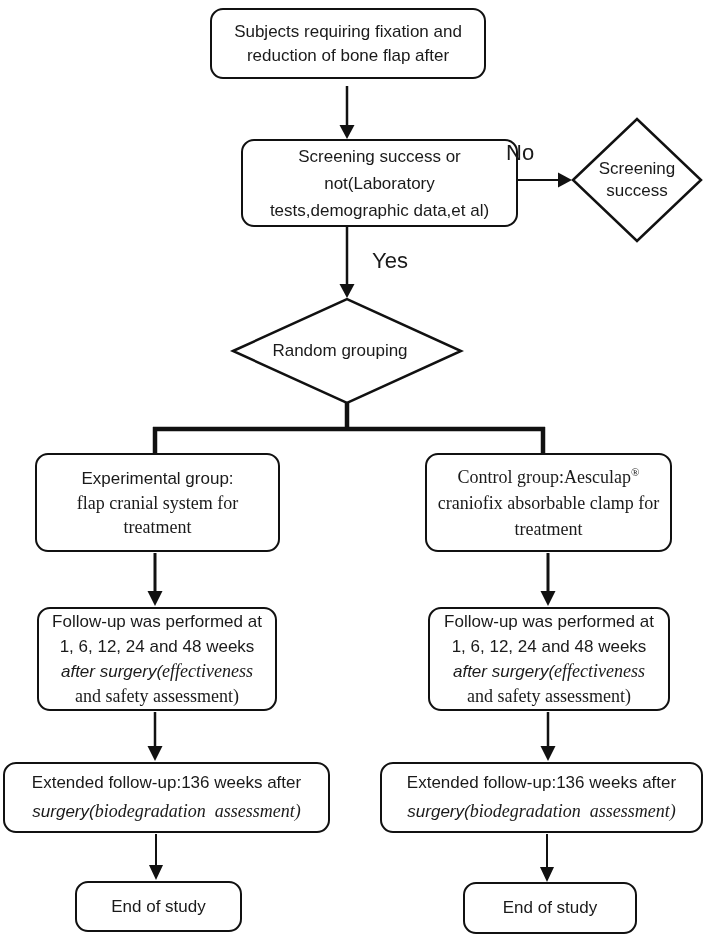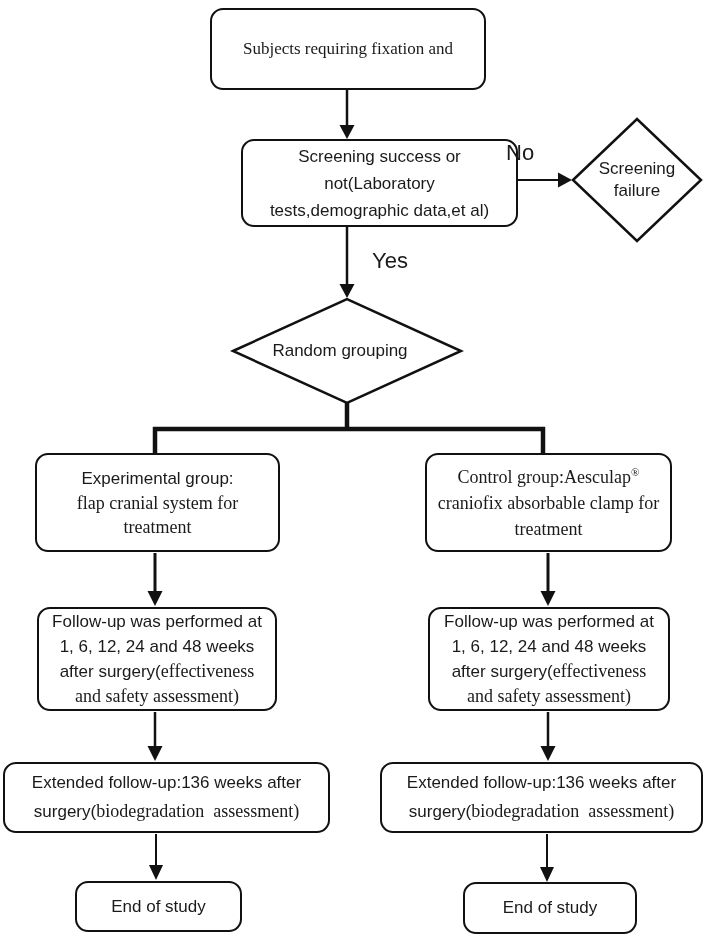--- a/index.html
+++ b/index.html
@@ -9,21 +9,21 @@
   }
   svg.connectors{position:absolute;left:0;top:0;width:709px;height:937px;}
   .box{
     position:absolute;background:#fff;border:2.5px solid #111;border-radius:13px;
     box-sizing:border-box;display:flex;flex-direction:column;justify-content:center;
     text-align:center;z-index:2;
   }
   .line{white-space:pre-wrap;}
   .sans{font-size:17px;}
   .serif{font-family:"Liberation Serif","DejaVu Serif",serif;font-size:18px;}
-  span.serif,span.sans{white-space:pre-wrap;}
+  span.serif,span.sans{white-space:pre-wrap;font-style:italic;}
   .lh24 .line{line-height:24px;}
   .lh25 .line{line-height:25px;}
   .lh26 .line{line-height:26px;}
   .lh27 .line{line-height:27px;}
   .lh28 .line{line-height:28px;}
   sup.reg{font-size:62%;vertical-align:super;line-height:0;}
   .edge-label{position:absolute;font-size:22px;z-index:3;}
   .diamond-label{
     position:absolute;text-align:center;font-size:17px;line-height:22px;z-index:3;
   }
@@ -62,36 +62,37 @@
     <polygon points="147.5,746 162.5,746 155,761" fill="#111"></polygon>
     <line x1="548" y1="712" x2="548" y2="748" stroke="#111" stroke-width="2.5"></line>
     <polygon points="540.5,746 555.5,746 548,761" fill="#111"></polygon>
 
     <line x1="156" y1="834" x2="156" y2="867" stroke="#111" stroke-width="2"></line>
     <polygon points="149,865 163,865 156,880" fill="#111"></polygon>
     <line x1="547" y1="834" x2="547" y2="869" stroke="#111" stroke-width="2"></line>
     <polygon points="540,867 554,867 547,882" fill="#111"></polygon>
   </svg>
 
-  <div class="box lh24" style="left:210px;top:8px;width:276px;height:82px;font-family:Liberation Serif, serif;">
+  <div class="box lh24" style="left:210px;top:8px;width:276px;height:71px;">
     <div class="line sans">Subjects requiring fixation and</div>
+    <div class="line sans">reduction of bone flap after</div>
   </div>
 
   <div class="box lh27" style="left:209px;top:139px;width:277px;height:88px;margin-left:32px;">
     <div class="line sans">Screening success or</div>
     <div class="line sans">not(Laboratory</div>
     <div class="line sans">tests,demographic data,et al)</div>
   </div>
 
   <div class="edge-label" style="left:506px;top:140px;">No</div>
   <div class="edge-label" style="left:372px;top:248px;">Yes</div>
 
   <div class="diamond-label" style="left:577px;top:158px;width:120px;">
     <div>Screening</div>
-    <div>failure</div>
+    <div>success</div>
   </div>
 
   <div class="diamond-label" style="left:240px;top:340px;width:200px;">Random grouping</div>
 
   <div class="box lh24" style="left:35px;top:453px;width:245px;height:99px;">
     <div class="line sans">Experimental group:</div>
     <div class="line serif">flap cranial system for</div>
     <div class="line serif">treatment</div>
   </div>
 

